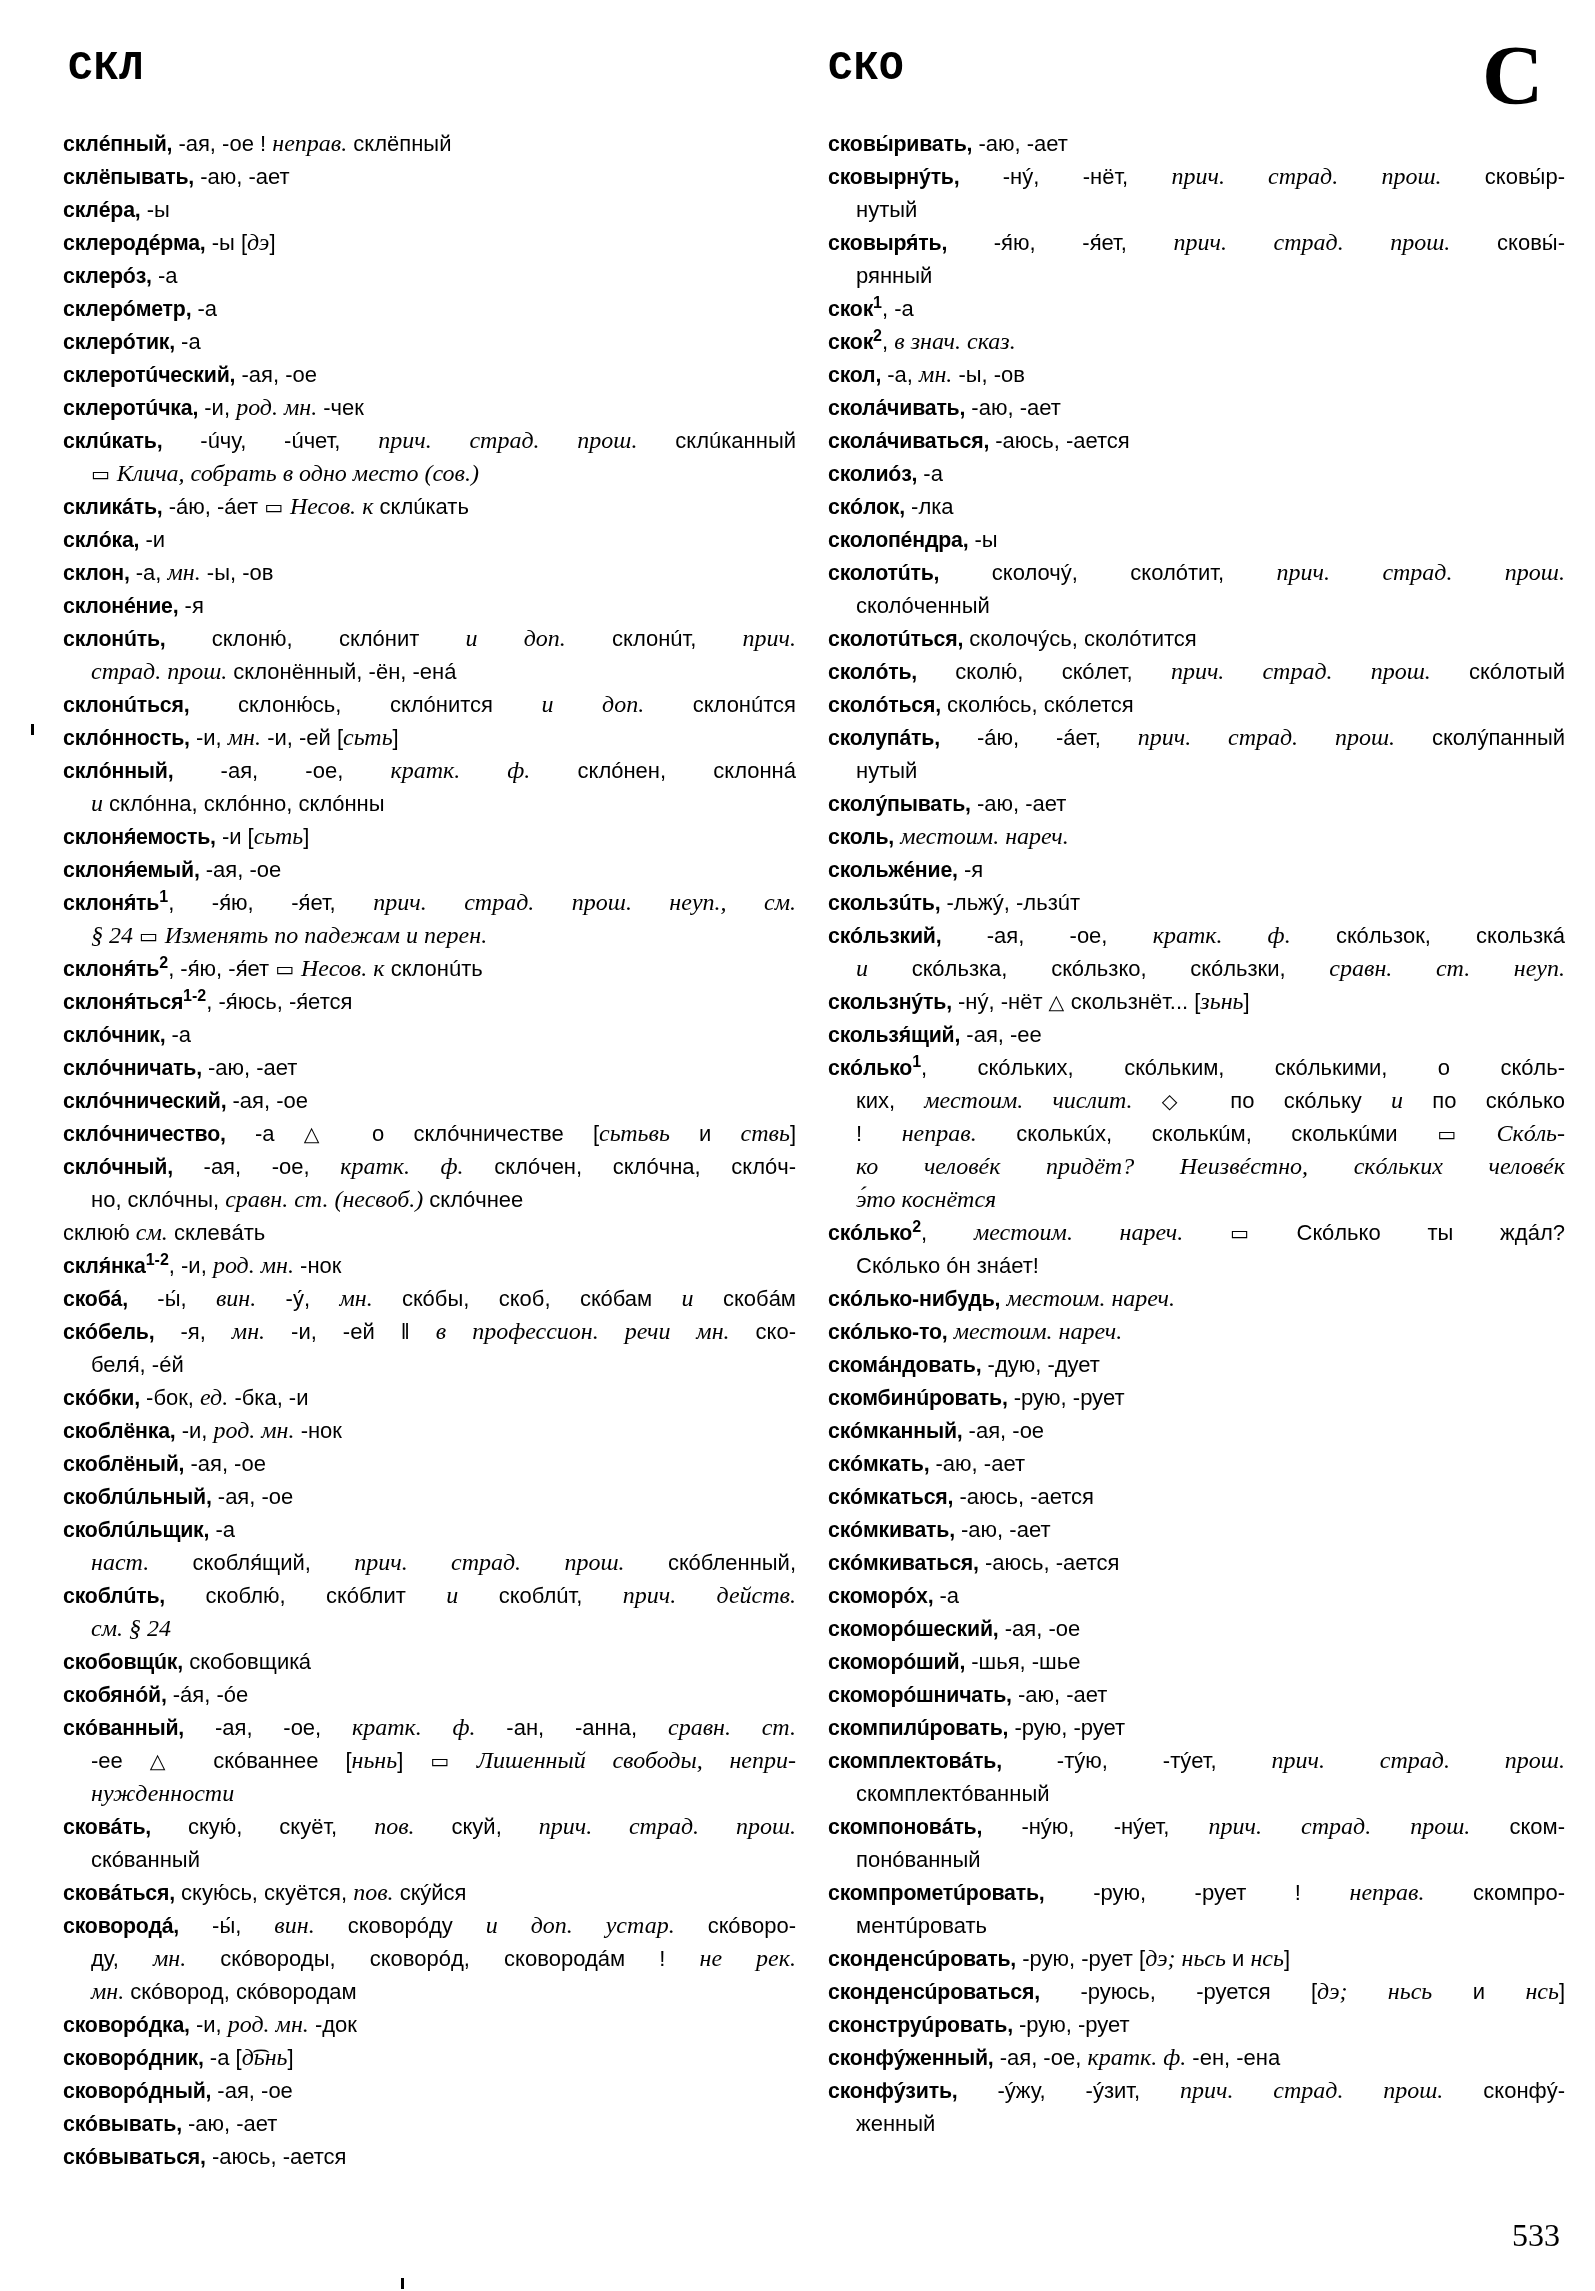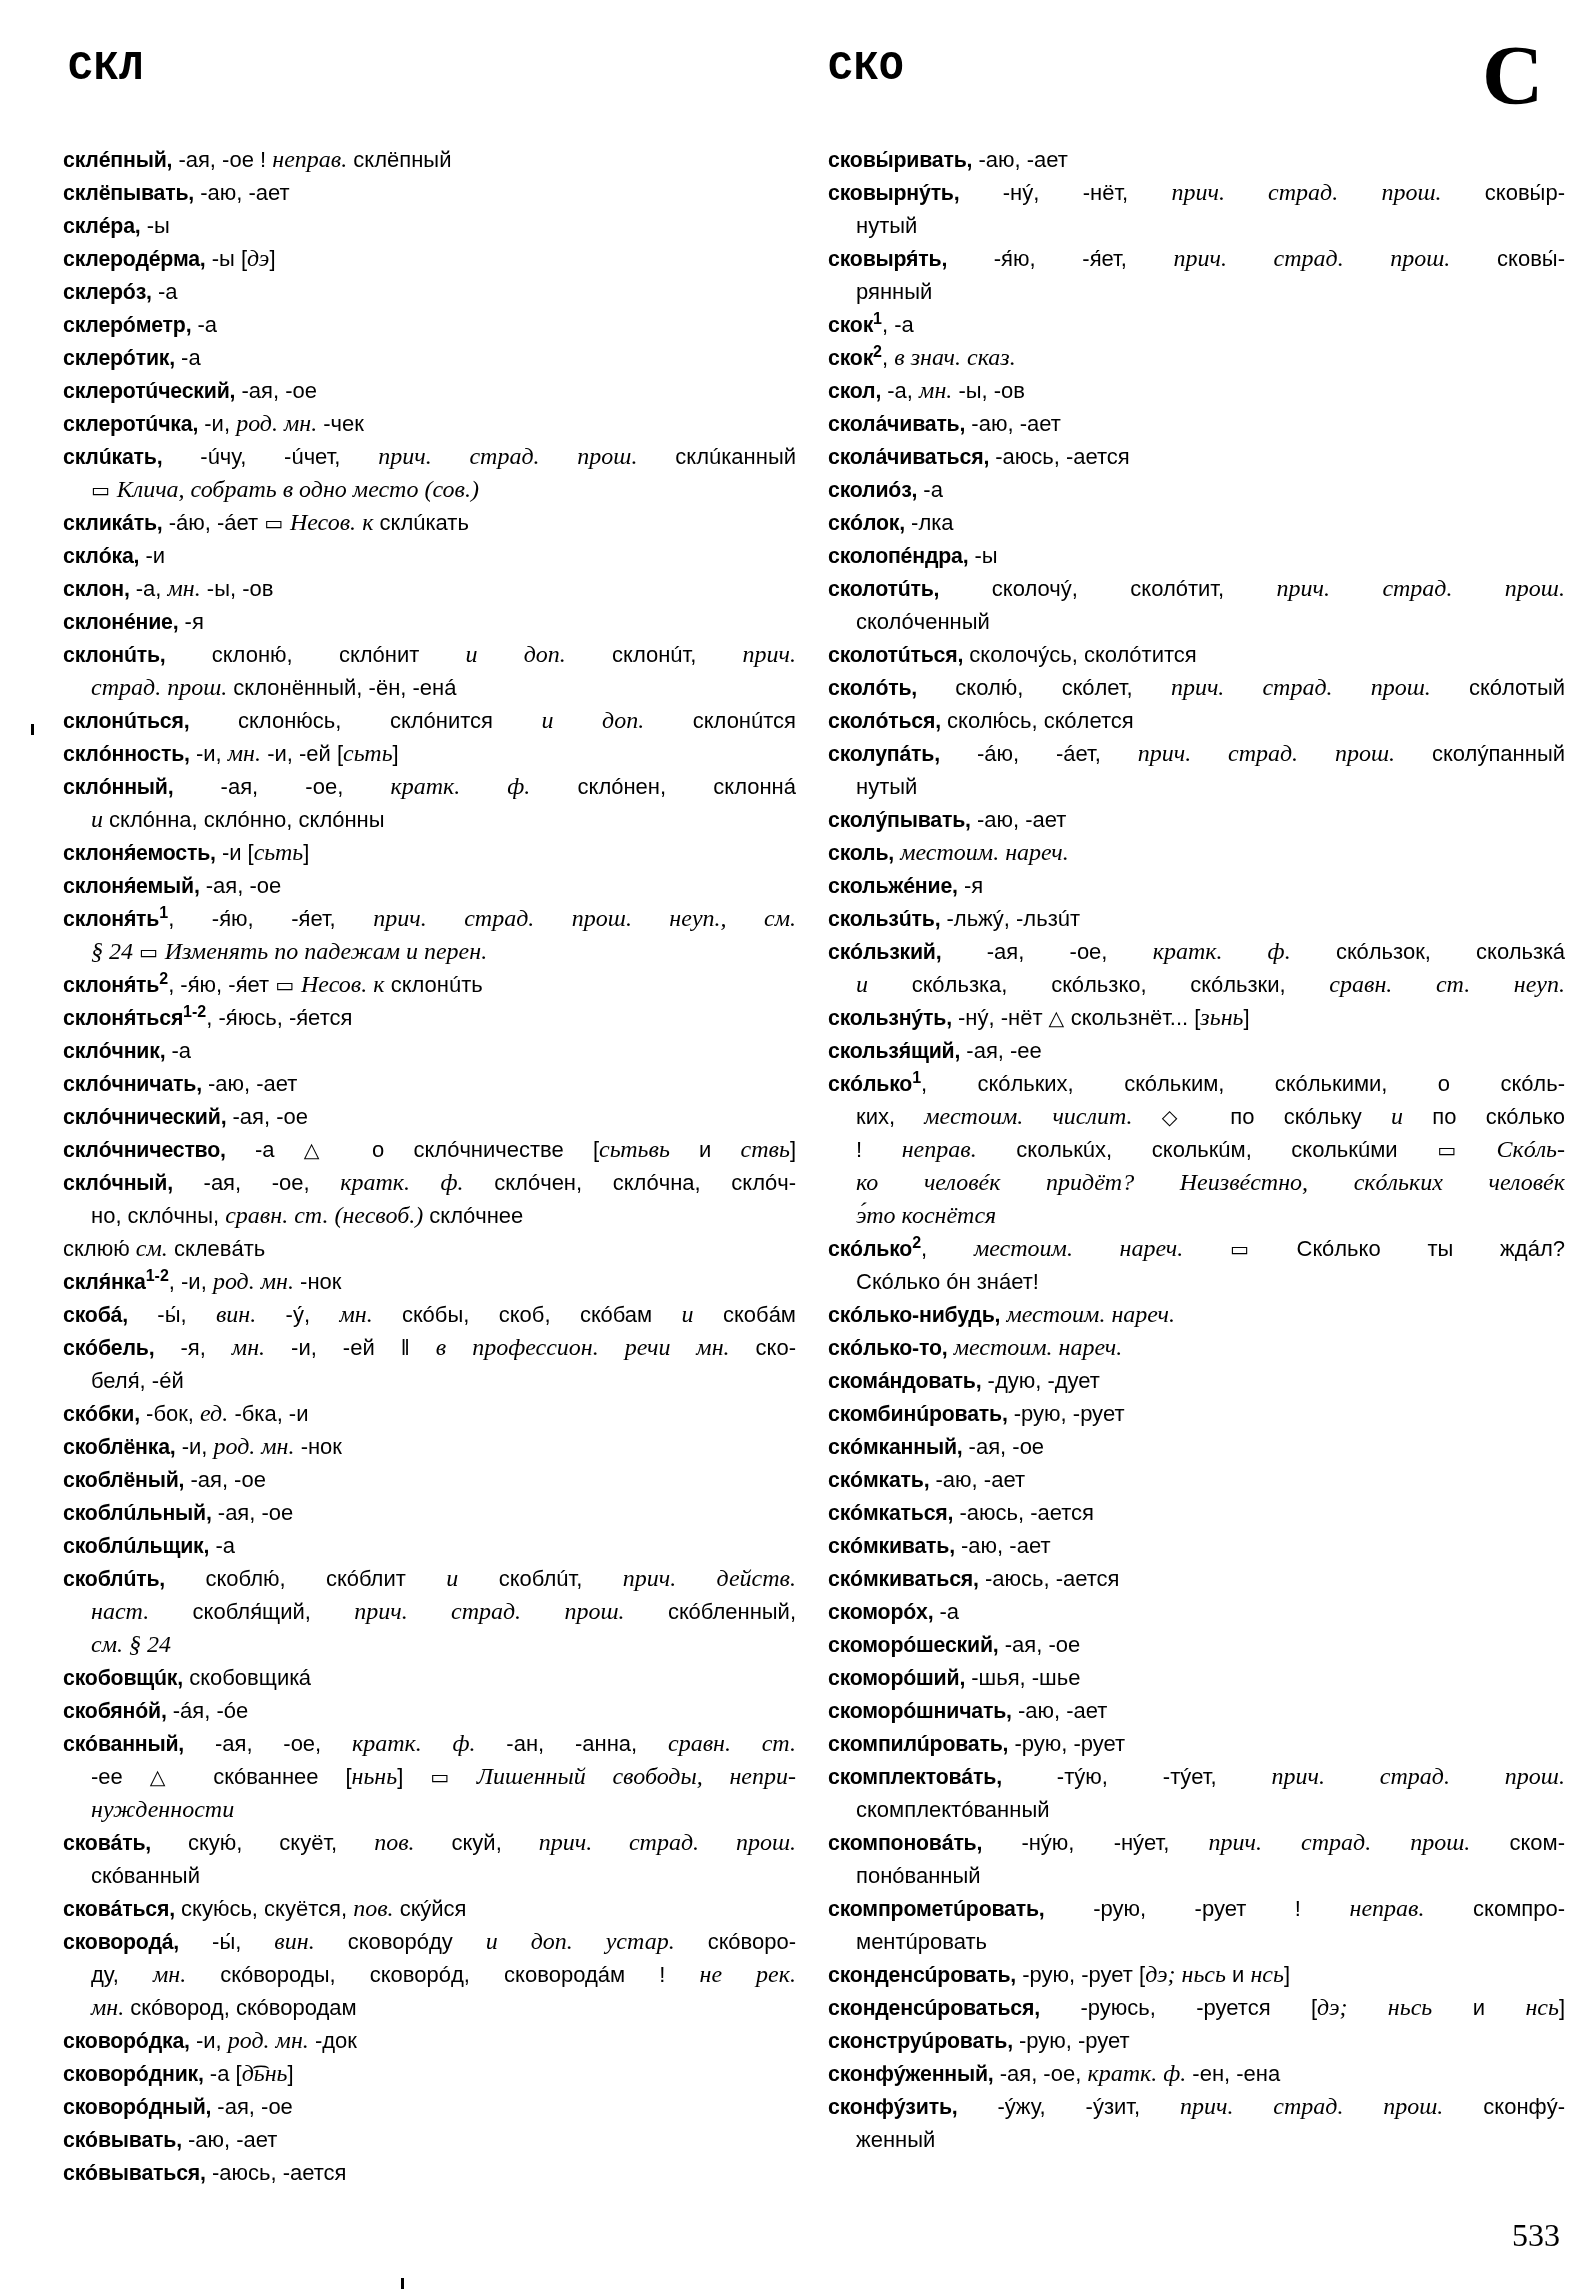--- a/index.html
+++ b/index.html
@@ -4,21 +4,21 @@
 <style>
   html, body { margin: 0; padding: 0; background: #ffffff; }
   body { width: 1595px; height: 2291px; position: relative; overflow: hidden;
          font-family: "Liberation Serif", "DejaVu Serif", serif; color: #000; }
   .running-head { position: absolute; top: 48px; font-family: Liberation Mono, monospace;
                   font-weight: bold; font-size: 41px; letter-spacing: 0.9px; line-height: 1; }
   #head-left { left: 68px; }
   #head-right { left: 828px; }
   #section-letter { position: absolute; left: 1482px; top: 33px; font-size: 85px;
                     font-weight: bold; line-height: 1; font-family: "Liberation Serif", serif; }
-  .column { position: absolute; top: 126px; width: 733px; margin-top: 16px; }
+  .column { position: absolute; top: 126px; width: 733px; }
   #col-left { left: 63px; }
   #col-right { left: 828px; width: 737px; }
   .line { height: 33px; line-height: 33px; font-size: 24.6px; white-space: nowrap;
           font-family: "Liberation Serif", serif; }
   .line.justify { text-align: justify; text-align-last: justify; white-space: normal;
                   overflow: hidden; }
   .line.cont { padding-left: 28px; }
   .seg-b { font-weight: bold; font-family: "Liberation Sans", "DejaVu Sans", sans-serif;
            font-size: 21.3px; letter-spacing: -0.2px; }
   .seg-r { font-family: "Liberation Sans", "DejaVu Sans", sans-serif; font-size: 22px; }
@@ -74,22 +74,22 @@
     <div class="line"><span class="seg-r">склюю́ </span><span class="seg-i">см.</span><span class="seg-r"> склевáть</span></div>
     <div class="line"><span class="seg-b">скля́нка</span><span class="seg-sup">1-2</span><span class="seg-r">, -и, </span><span class="seg-i">род. мн.</span><span class="seg-r"> -нок</span></div>
     <div class="line justify"><span class="seg-b">скобá,</span><span class="seg-r"> -ы́, </span><span class="seg-i">вин.</span><span class="seg-r"> -у́, </span><span class="seg-i">мн.</span><span class="seg-r"> скóбы, скоб, скóбам </span><span class="seg-i">и</span><span class="seg-r"> скобáм</span></div>
     <div class="line justify"><span class="seg-b">скóбель,</span><span class="seg-r"> -я, </span><span class="seg-i">мн.</span><span class="seg-r"> -и, -ей ‖ </span><span class="seg-i">в профессион. речи мн.</span><span class="seg-r"> ско-</span></div>
     <div class="line cont"><span class="seg-r">беля́, -éй</span></div>
     <div class="line"><span class="seg-b">скóбки,</span><span class="seg-r"> -бок, </span><span class="seg-i">ед.</span><span class="seg-r"> -бка, -и</span></div>
     <div class="line"><span class="seg-b">скоблёнка,</span><span class="seg-r"> -и, </span><span class="seg-i">род. мн.</span><span class="seg-r"> -нок</span></div>
     <div class="line"><span class="seg-b">скоблёный,</span><span class="seg-r"> -ая, -ое</span></div>
     <div class="line"><span class="seg-b">скоблúльный,</span><span class="seg-r"> -ая, -ое</span></div>
     <div class="line"><span class="seg-b">скоблúльщик,</span><span class="seg-r"> -а</span></div>
+    <div class="line justify cont"><span class="seg-i">наст.</span><span class="seg-r"> скобля́щий, </span><span class="seg-i">прич. страд. прош.</span><span class="seg-r"> скóбленный,</span></div>
     <div class="line justify"><span class="seg-b">скоблúть,</span><span class="seg-r"> скоблю́, скóблит </span><span class="seg-i">и</span><span class="seg-r"> скоблúт, </span><span class="seg-i">прич. действ.</span></div>
-    <div class="line justify cont"><span class="seg-i">наст.</span><span class="seg-r"> скобля́щий, </span><span class="seg-i">прич. страд. прош.</span><span class="seg-r"> скóбленный,</span></div>
     <div class="line cont"><span class="seg-i">см. § 24</span></div>
     <div class="line"><span class="seg-b">скобовщúк,</span><span class="seg-r"> скобовщикá</span></div>
     <div class="line"><span class="seg-b">скобянóй,</span><span class="seg-r"> -áя, -óе</span></div>
     <div class="line justify"><span class="seg-b">скóванный,</span><span class="seg-r"> -ая, -ое, </span><span class="seg-i">кратк. ф.</span><span class="seg-r"> -ан, -анна, </span><span class="seg-i">сравн. ст.</span></div>
     <div class="line justify cont"><span class="seg-r">-ее </span><span class="seg-sym">△ </span><span class="seg-r">скóваннее [</span><span class="seg-i">ньнь</span><span class="seg-r">] </span><span class="seg-sym">▭ </span><span class="seg-i">Лишенный свободы, непри-</span></div>
     <div class="line cont"><span class="seg-i">нужденности</span></div>
     <div class="line justify"><span class="seg-b">сковáть,</span><span class="seg-r"> скую́, скуёт, </span><span class="seg-i">пов.</span><span class="seg-r"> скуй, </span><span class="seg-i">прич. страд. прош.</span></div>
     <div class="line cont"><span class="seg-r">скóванный</span></div>
     <div class="line"><span class="seg-b">сковáться,</span><span class="seg-r"> скую́сь, скуётся, </span><span class="seg-i">пов.</span><span class="seg-r"> скýйся</span></div>
     <div class="line justify"><span class="seg-b">сковородá,</span><span class="seg-r"> -ы́, </span><span class="seg-i">вин.</span><span class="seg-r"> сковорóду </span><span class="seg-i">и доп. устар.</span><span class="seg-r"> скóворо-</span></div>

